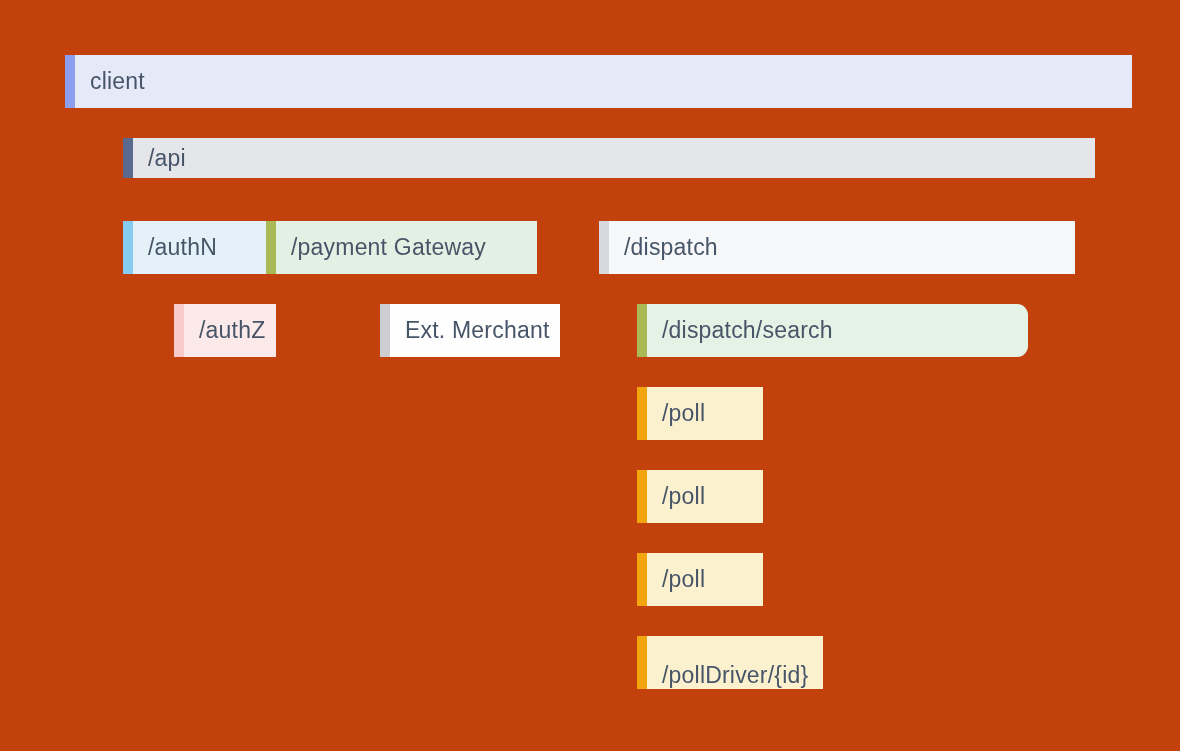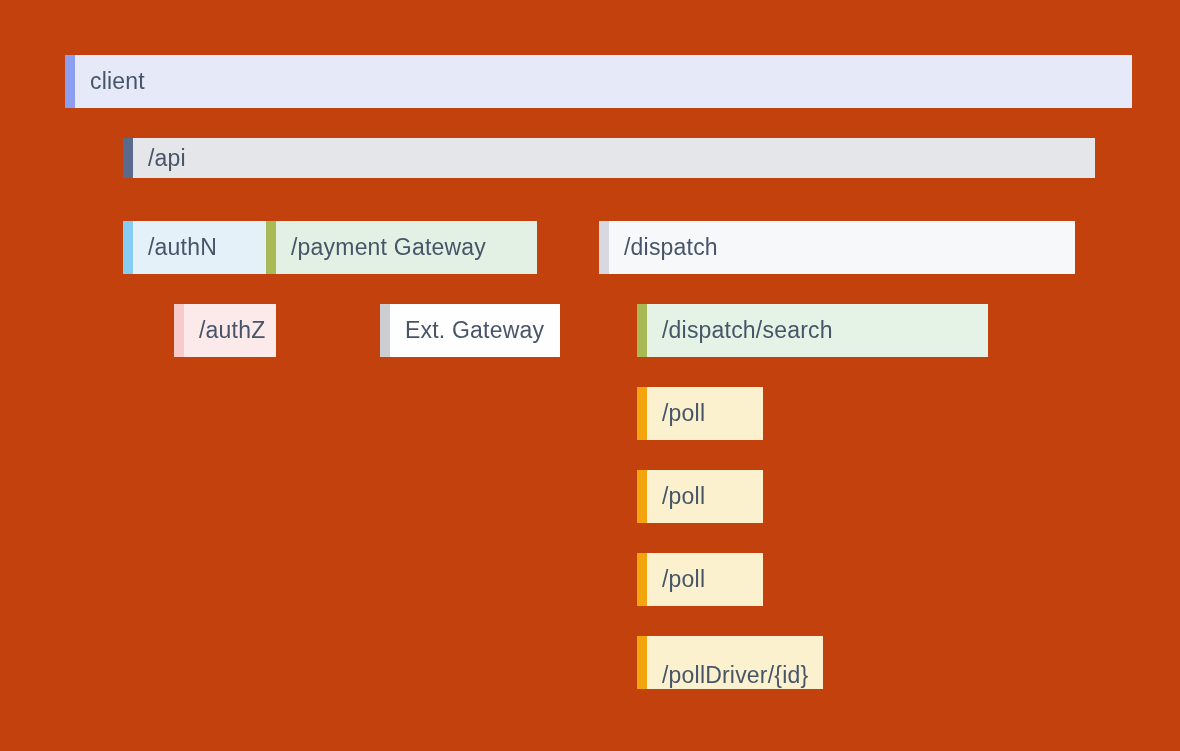--- a/index.html
+++ b/index.html
@@ -62,23 +62,23 @@
     <div class="span-bar" style="left: 599px; top: 221px; width: 476px; height: 53px; background: rgb(246, 248, 250);">
       <span class="span-accent" style="background: rgb(215, 216, 224);"></span>
       <span class="span-label">/dispatch</span>
     </div>
     <div class="span-bar" style="left: 146px; top: 304px; width: 102px; height: 53px; background: rgb(251, 234, 233); margin-left: 28px;">
       <span class="span-accent" style="background: rgb(248, 203, 202);"></span>
       <span class="span-label">/authZ</span>
     </div>
     <div class="span-bar" style="left: 380px; top: 304px; width: 180px; height: 53px; background: rgb(254, 254, 254);">
       <span class="span-accent" style="background: rgb(204, 206, 210);"></span>
-      <span class="span-label">Ext. Gateway</span>
+      <span class="span-label">Ext. Merchant</span>
     </div>
-    <div class="span-bar" style="left: 637px; top: 304px; width: 351px; height: 53px; background: rgb(228, 243, 229);">
+    <div class="span-bar" style="left: 637px; top: 304px; width: 391px; height: 53px; background: rgb(228, 243, 229); border-radius: 11px;">
       <span class="span-accent" style="background: rgb(168, 185, 86);"></span>
       <span class="span-label">/dispatch/search</span>
     </div>
     <div class="span-bar" style="left: 637px; top: 387px; width: 126px; height: 53px; background: rgb(252, 241, 206);">
       <span class="span-accent" style="background: rgb(242, 165, 12);"></span>
       <span class="span-label">/poll</span>
     </div>
     <div class="span-bar" style="left: 637px; top: 470px; width: 126px; height: 53px; background: rgb(252, 241, 206);">
       <span class="span-accent" style="background: rgb(242, 165, 12);"></span>
       <span class="span-label">/poll</span>

